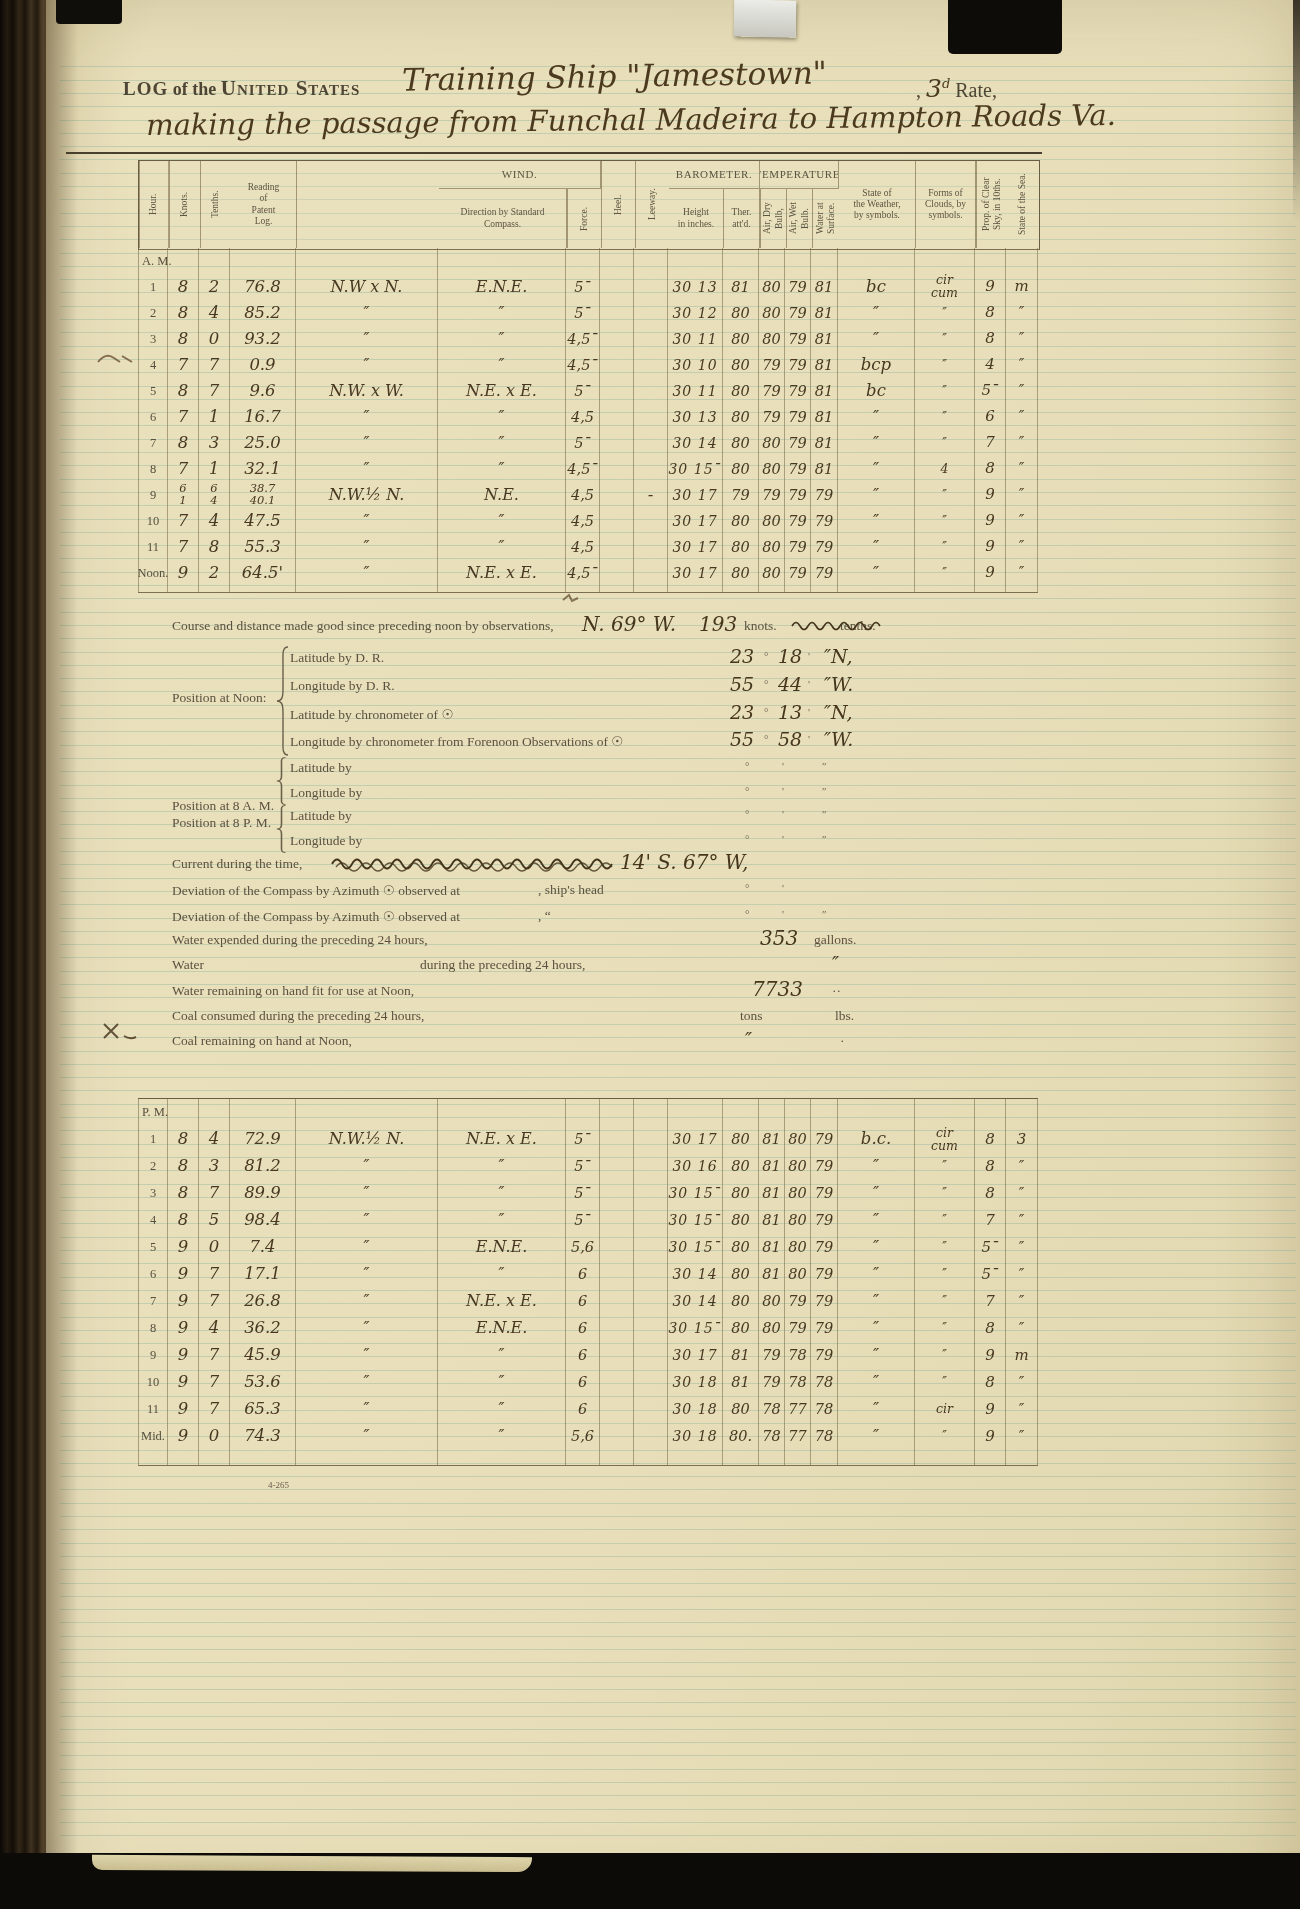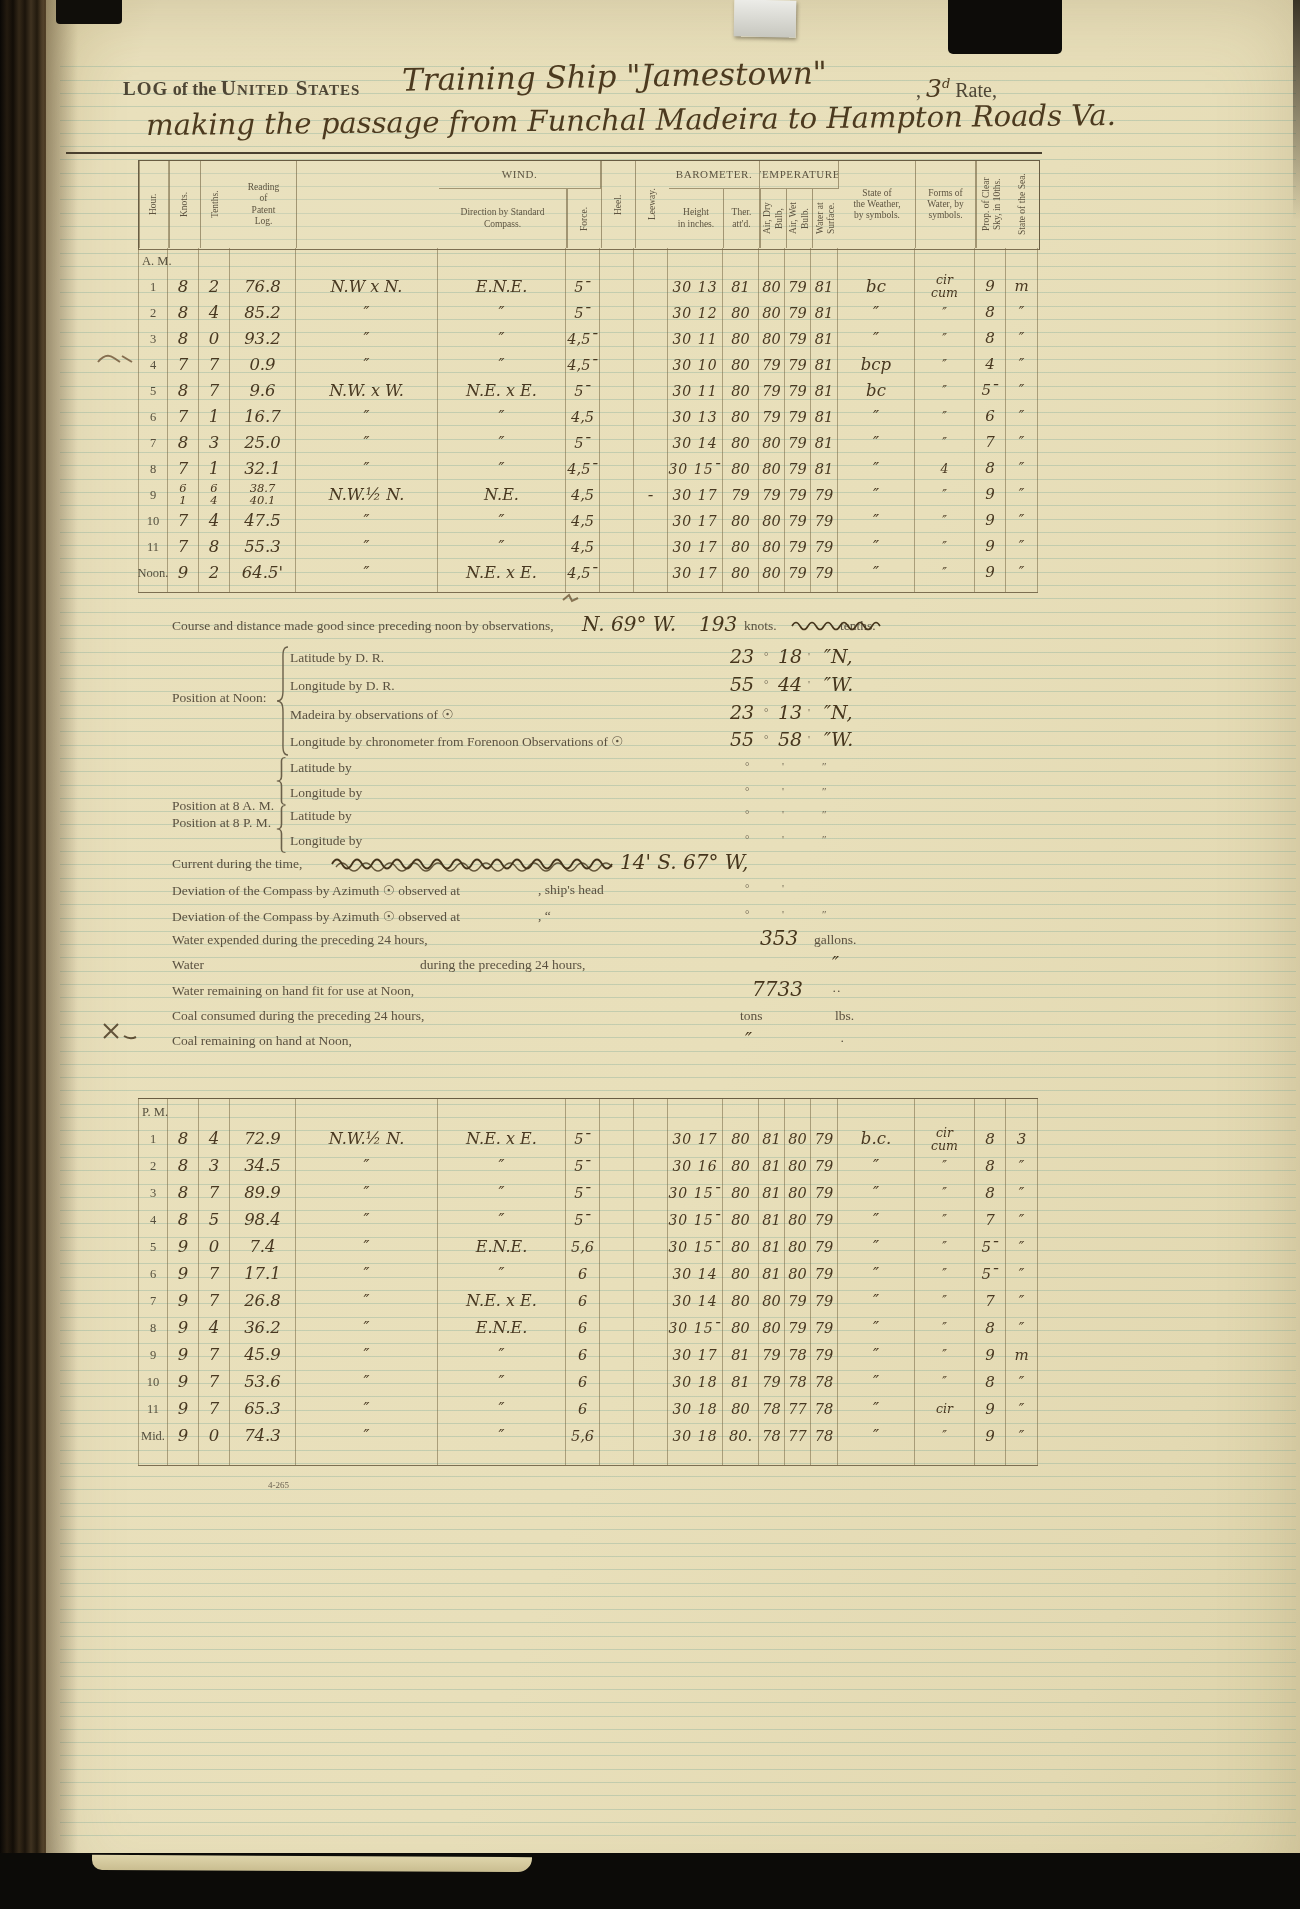--- a/index.html
+++ b/index.html
@@ -113,21 +113,21 @@
   <div class="hcell rot" style="grid-column:12;grid-row:2;">Air, Dry
 Bulb,</div>
   <div class="hcell rot" style="grid-column:13;grid-row:2;">Air, Wet
 Bulb.</div>
   <div class="hcell rot" style="grid-column:14;grid-row:2;">Water at
 Surface.</div>
   <div class="hcell" style="grid-column:15;grid-row:1/3;">State of
 the Weather,
 by symbols.</div>
   <div class="hcell" style="grid-column:16;grid-row:1/3;">Forms of
-Water, by
+Clouds, by
 symbols.</div>
   <div class="hcell rot" style="grid-column:17;grid-row:1/3;">Prop. of Clear
 Sky, in 10ths.</div>
   <div class="hcell rot" style="grid-column:18;grid-row:1/3;border-right:none;">State of the Sea.</div>
 </div>
 
 <div class="ggrid" id="amGrid">
     <div class="dcell c0 cL pr amlabel">A. M.</div>
     <div class="dcell c1 hw"></div>
     <div class="dcell c2 hw"></div>
@@ -412,21 +412,21 @@
 </div>
 <div class="ln" style="top:678px;">
   <span class="sub">Longitude by D. R.</span>
   <span class="hwv" style="left:558px;">55</span>
   <span class="sym" style="left:592px;">°</span>
   <span class="hwv" style="left:606px;">44</span>
   <span class="sym" style="left:636px;">'</span>
   <span class="hwv" style="left:652px;">″W.</span>
 </div>
 <div class="ln" style="top:706px;">
-  <span class="sub">Madeira by observations of ☉</span>
+  <span class="sub">Latitude by chronometer of ☉</span>
   <span class="hwv" style="left:558px;">23</span>
   <span class="sym" style="left:592px;">°</span>
   <span class="hwv" style="left:606px;">13</span>
   <span class="sym" style="left:636px;">'</span>
   <span class="hwv" style="left:652px;">″N,</span>
 </div>
 <div class="ln" style="top:733px;">
   <span class="sub">Longitude by chronometer from Forenoon Observations of ☉</span>
   <span class="hwv" style="left:558px;">55</span>
   <span class="sym" style="left:592px;">°</span>
@@ -551,21 +551,21 @@
     <div class="dcell c12 hw">80</div>
     <div class="dcell c13 hw">79</div>
     <div class="dcell c14 hw">b.c.</div>
     <div class="dcell c15 hw stk">cir
 cum</div>
     <div class="dcell c16 hw">8</div>
     <div class="dcell c17 hw">3</div>
     <div class="dcell c0 cL pr">2</div>
     <div class="dcell c1 hw">8</div>
     <div class="dcell c2 hw">3</div>
-    <div class="dcell c3 hw">34.5</div>
+    <div class="dcell c3 hw">81.2</div>
     <div class="dcell c4 hw">″</div>
     <div class="dcell c5 hw">″</div>
     <div class="dcell c6 hw">5¯</div>
     <div class="dcell c7 hw"></div>
     <div class="dcell c8 hw"></div>
     <div class="dcell c9 hw">30 16</div>
     <div class="dcell c10 hw">80</div>
     <div class="dcell c11 hw">81</div>
     <div class="dcell c12 hw">80</div>
     <div class="dcell c13 hw">79</div>

